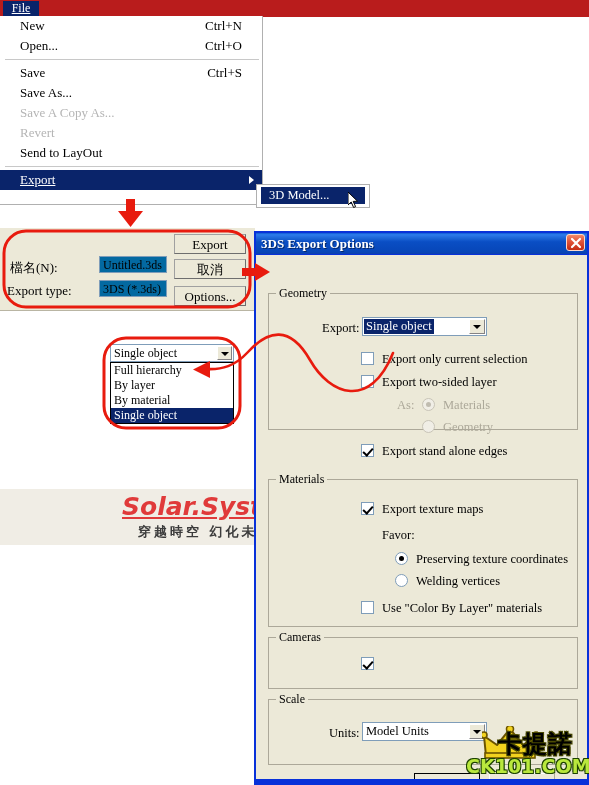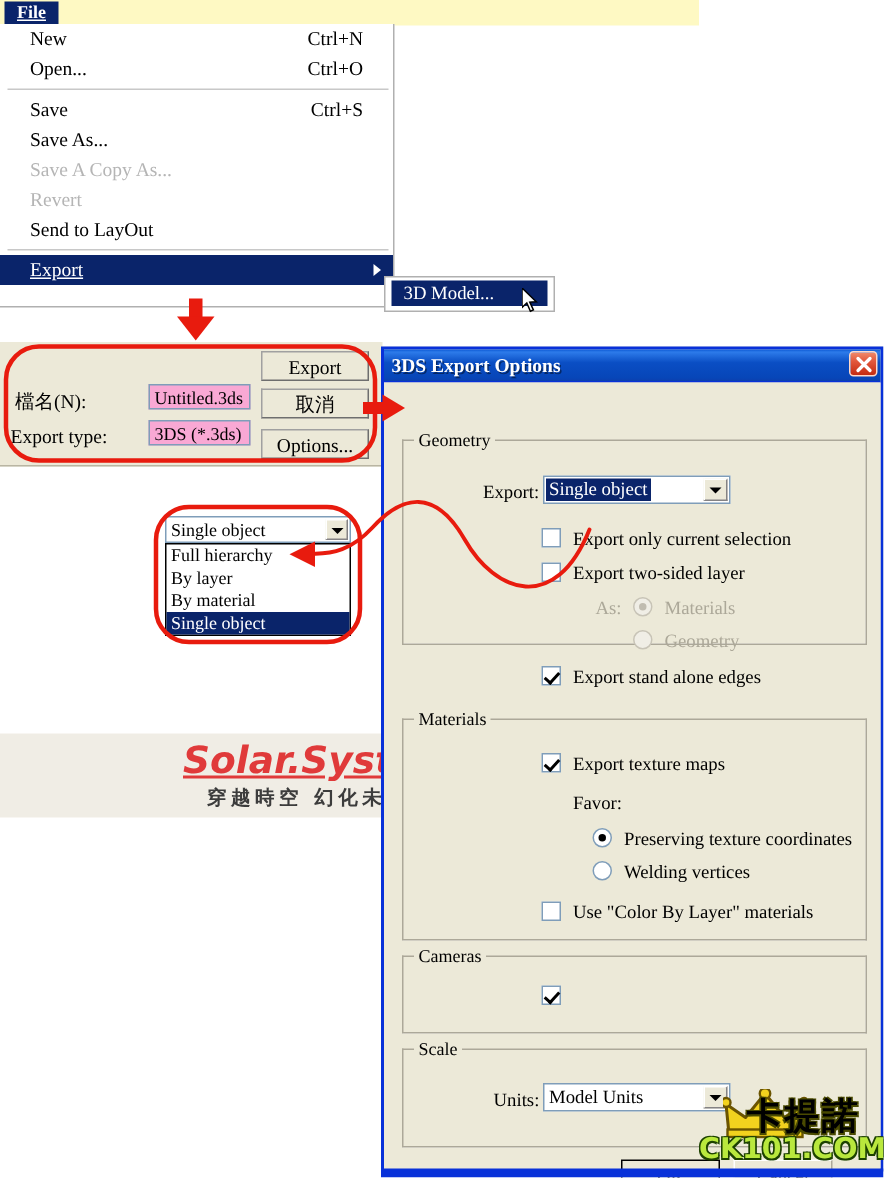--- a/index.html
+++ b/index.html
@@ -13,23 +13,22 @@
     height: 785px;
     position: relative;
     overflow: hidden;
     -webkit-font-smoothing: none;
   }
 
   
   #file-menubar {
     position: absolute;
     left: 0; top: 0;
-    width: 466px; height: 17px;
-    background: #fef9c3;
-    font-weight: bold;
+    width: 589px; height: 17px;
+    background: #b91c1c;
   }
   #file-menu-title {
     position: absolute;
     left: 3px; top: 1px;
     width: 36px; height: 15px;
     background: #0a246a;
     color: #ffffff;
     font-size: 12px;
     line-height: 15px;
     text-align: center;
@@ -115,21 +114,21 @@
     border-bottom: 1px solid #b9b5a3;
   }
   .sd-label {
     position: absolute;
     font-size: 13px;
     color: #000;
     white-space: nowrap;
   }
   .sd-field {
     position: absolute;
-    background: #f9a8d4;
+    background: #0369a1;
     border: 1px solid #7f9db9;
     font-size: 12px;
     line-height: 17px;
     padding-left: 3px;
     height: 17px;
     box-sizing: border-box;
     color: #000;
     overflow: hidden;
     white-space: nowrap;
   }

